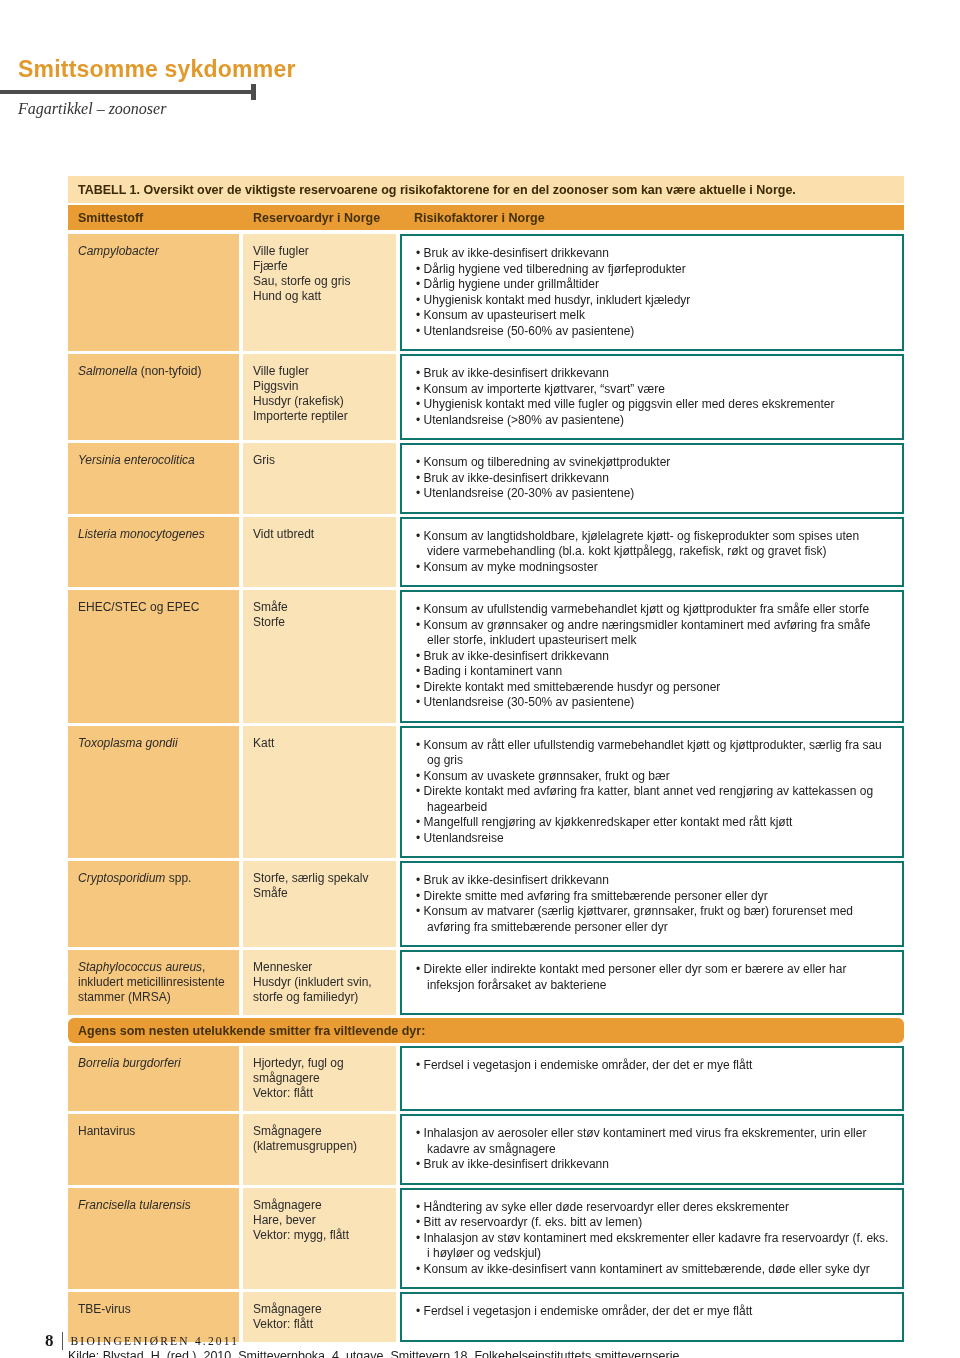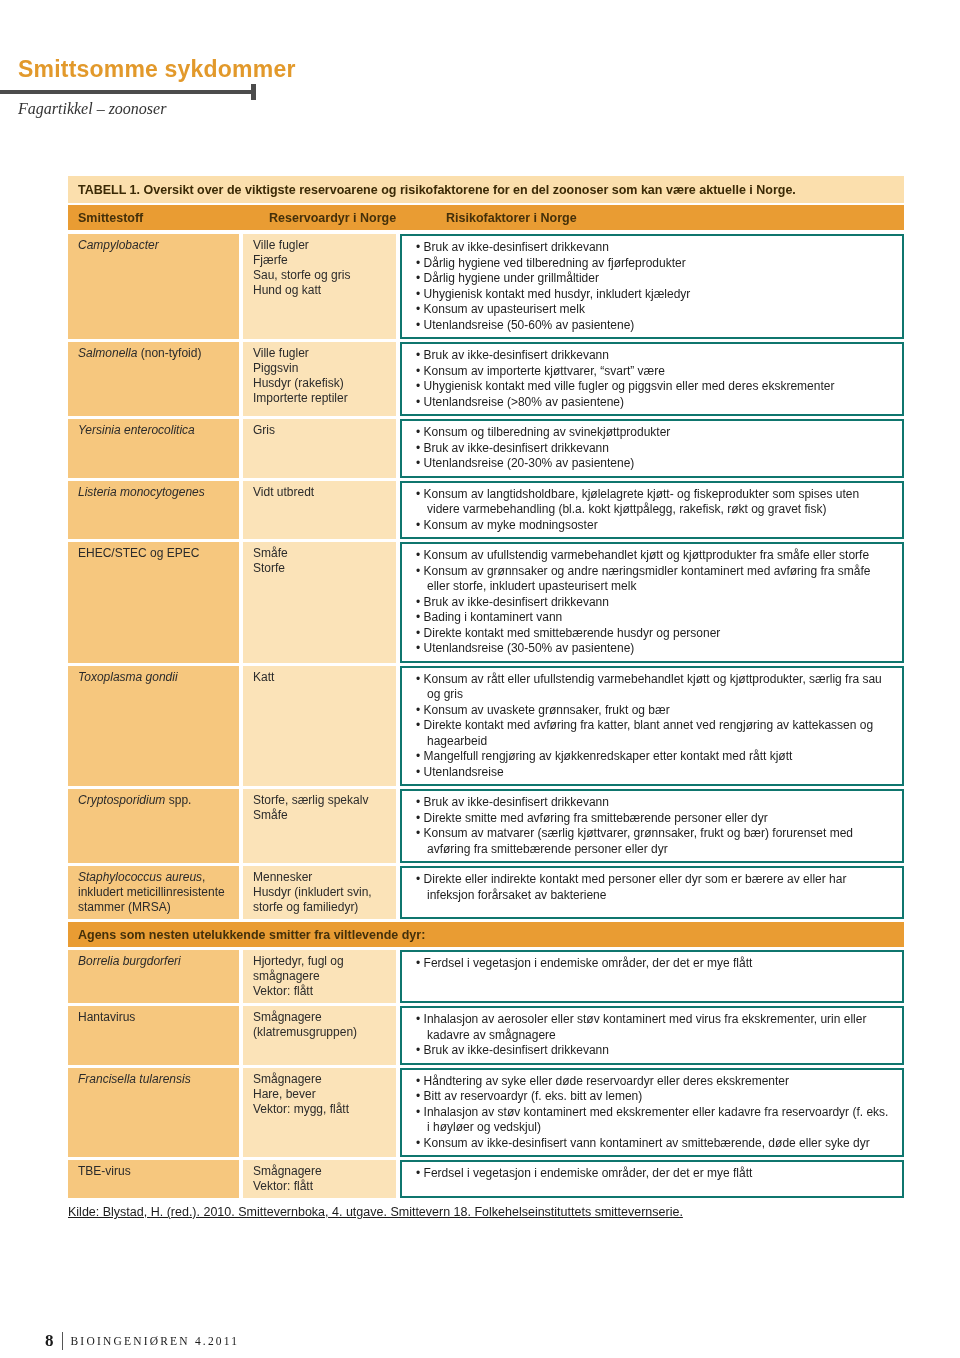--- a/index.html
+++ b/index.html
@@ -59,39 +59,39 @@
     background: #fbdfad;
     color: #3b2a05;
     font-weight: bold;
     font-size: 12.5px;
     padding: 7px 10px 6px 10px;
     margin-bottom: 2px;
   }
   .t-head {
     display: grid;
     grid-template-columns: 171px 153px 1fr;
-    column-gap: 20px;
+    column-gap: 4px;
     background: #e99c33;
     color: #44300a;
     font-weight: bold;
     font-size: 12.5px;
     padding: 6px 0 5px 0;
     margin-bottom: 4px;
   }
   .t-head .hc1 { padding-left: 10px; }
   .t-head .hc2 { padding-left: 10px; }
   .t-head .hc3 { padding-left: 14px; }
 
   .t-row {
     display: grid;
     grid-template-columns: 171px 153px 1fr;
     column-gap: 4px;
     margin-bottom: 3px;
   }
-  .cell { padding: 4px 10px; line-height: 15px; }
+  .cell { padding: 10px 10px; line-height: 15px; }
   .c1 { background: #f6c77e; color: #2b2b2b; }
   .c1 .agent-i { font-style: italic; }
   .c2 { background: #fbe3b8; color: #2b2b2b; }
   .c3 {
     background: #ffffff;
     border: 2px solid #0f766e;
     padding-left: 14px;
     padding-right: 10px;
   }
   .res-line { line-height: 15px; }
@@ -103,20 +103,21 @@
   }
   ul.risks li::before { content: "• "; }
 
   .t-section {
     background: #e99c33;
     color: #44300a;
     font-weight: bold;
     font-size: 12.5px;
     padding: 6px 10px 5px 10px;
     margin-bottom: 3px;
+    border-radius: 6px;
   }
 
   
   .source {
     margin-top: 6px;
     font-size: 12.5px;
     line-height: 17px;
     color: #1c1c1c;
     text-decoration: underline;
   }

